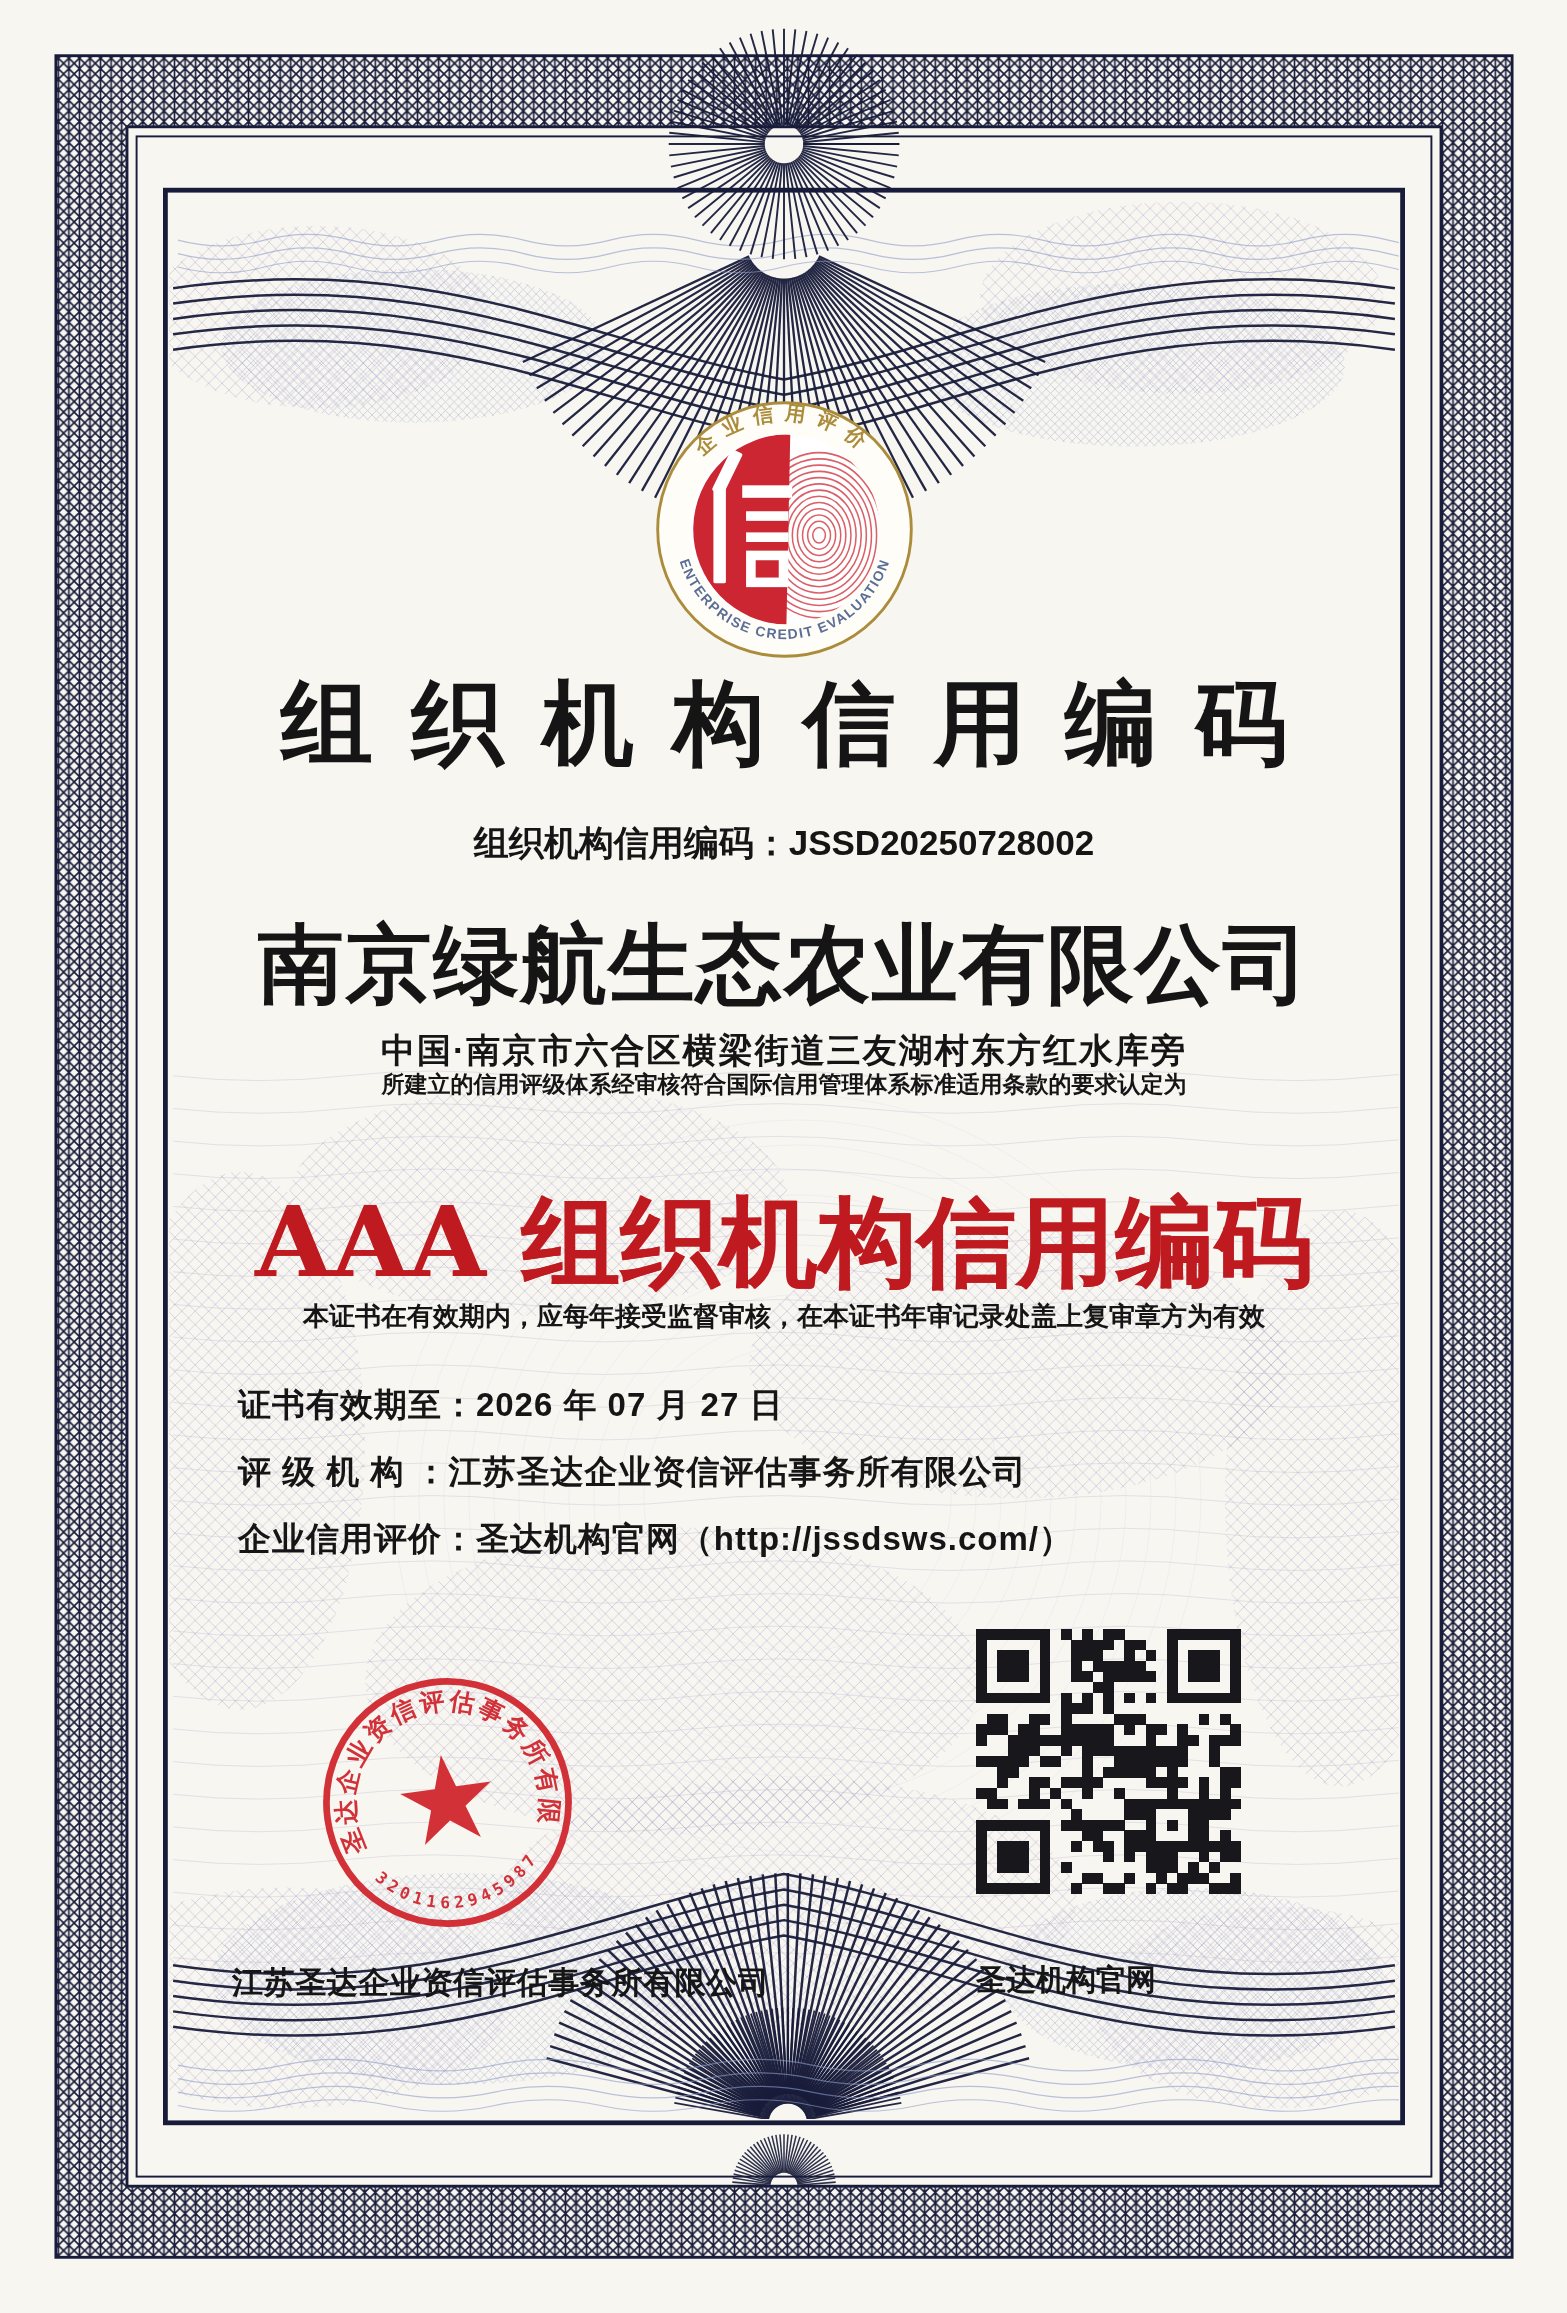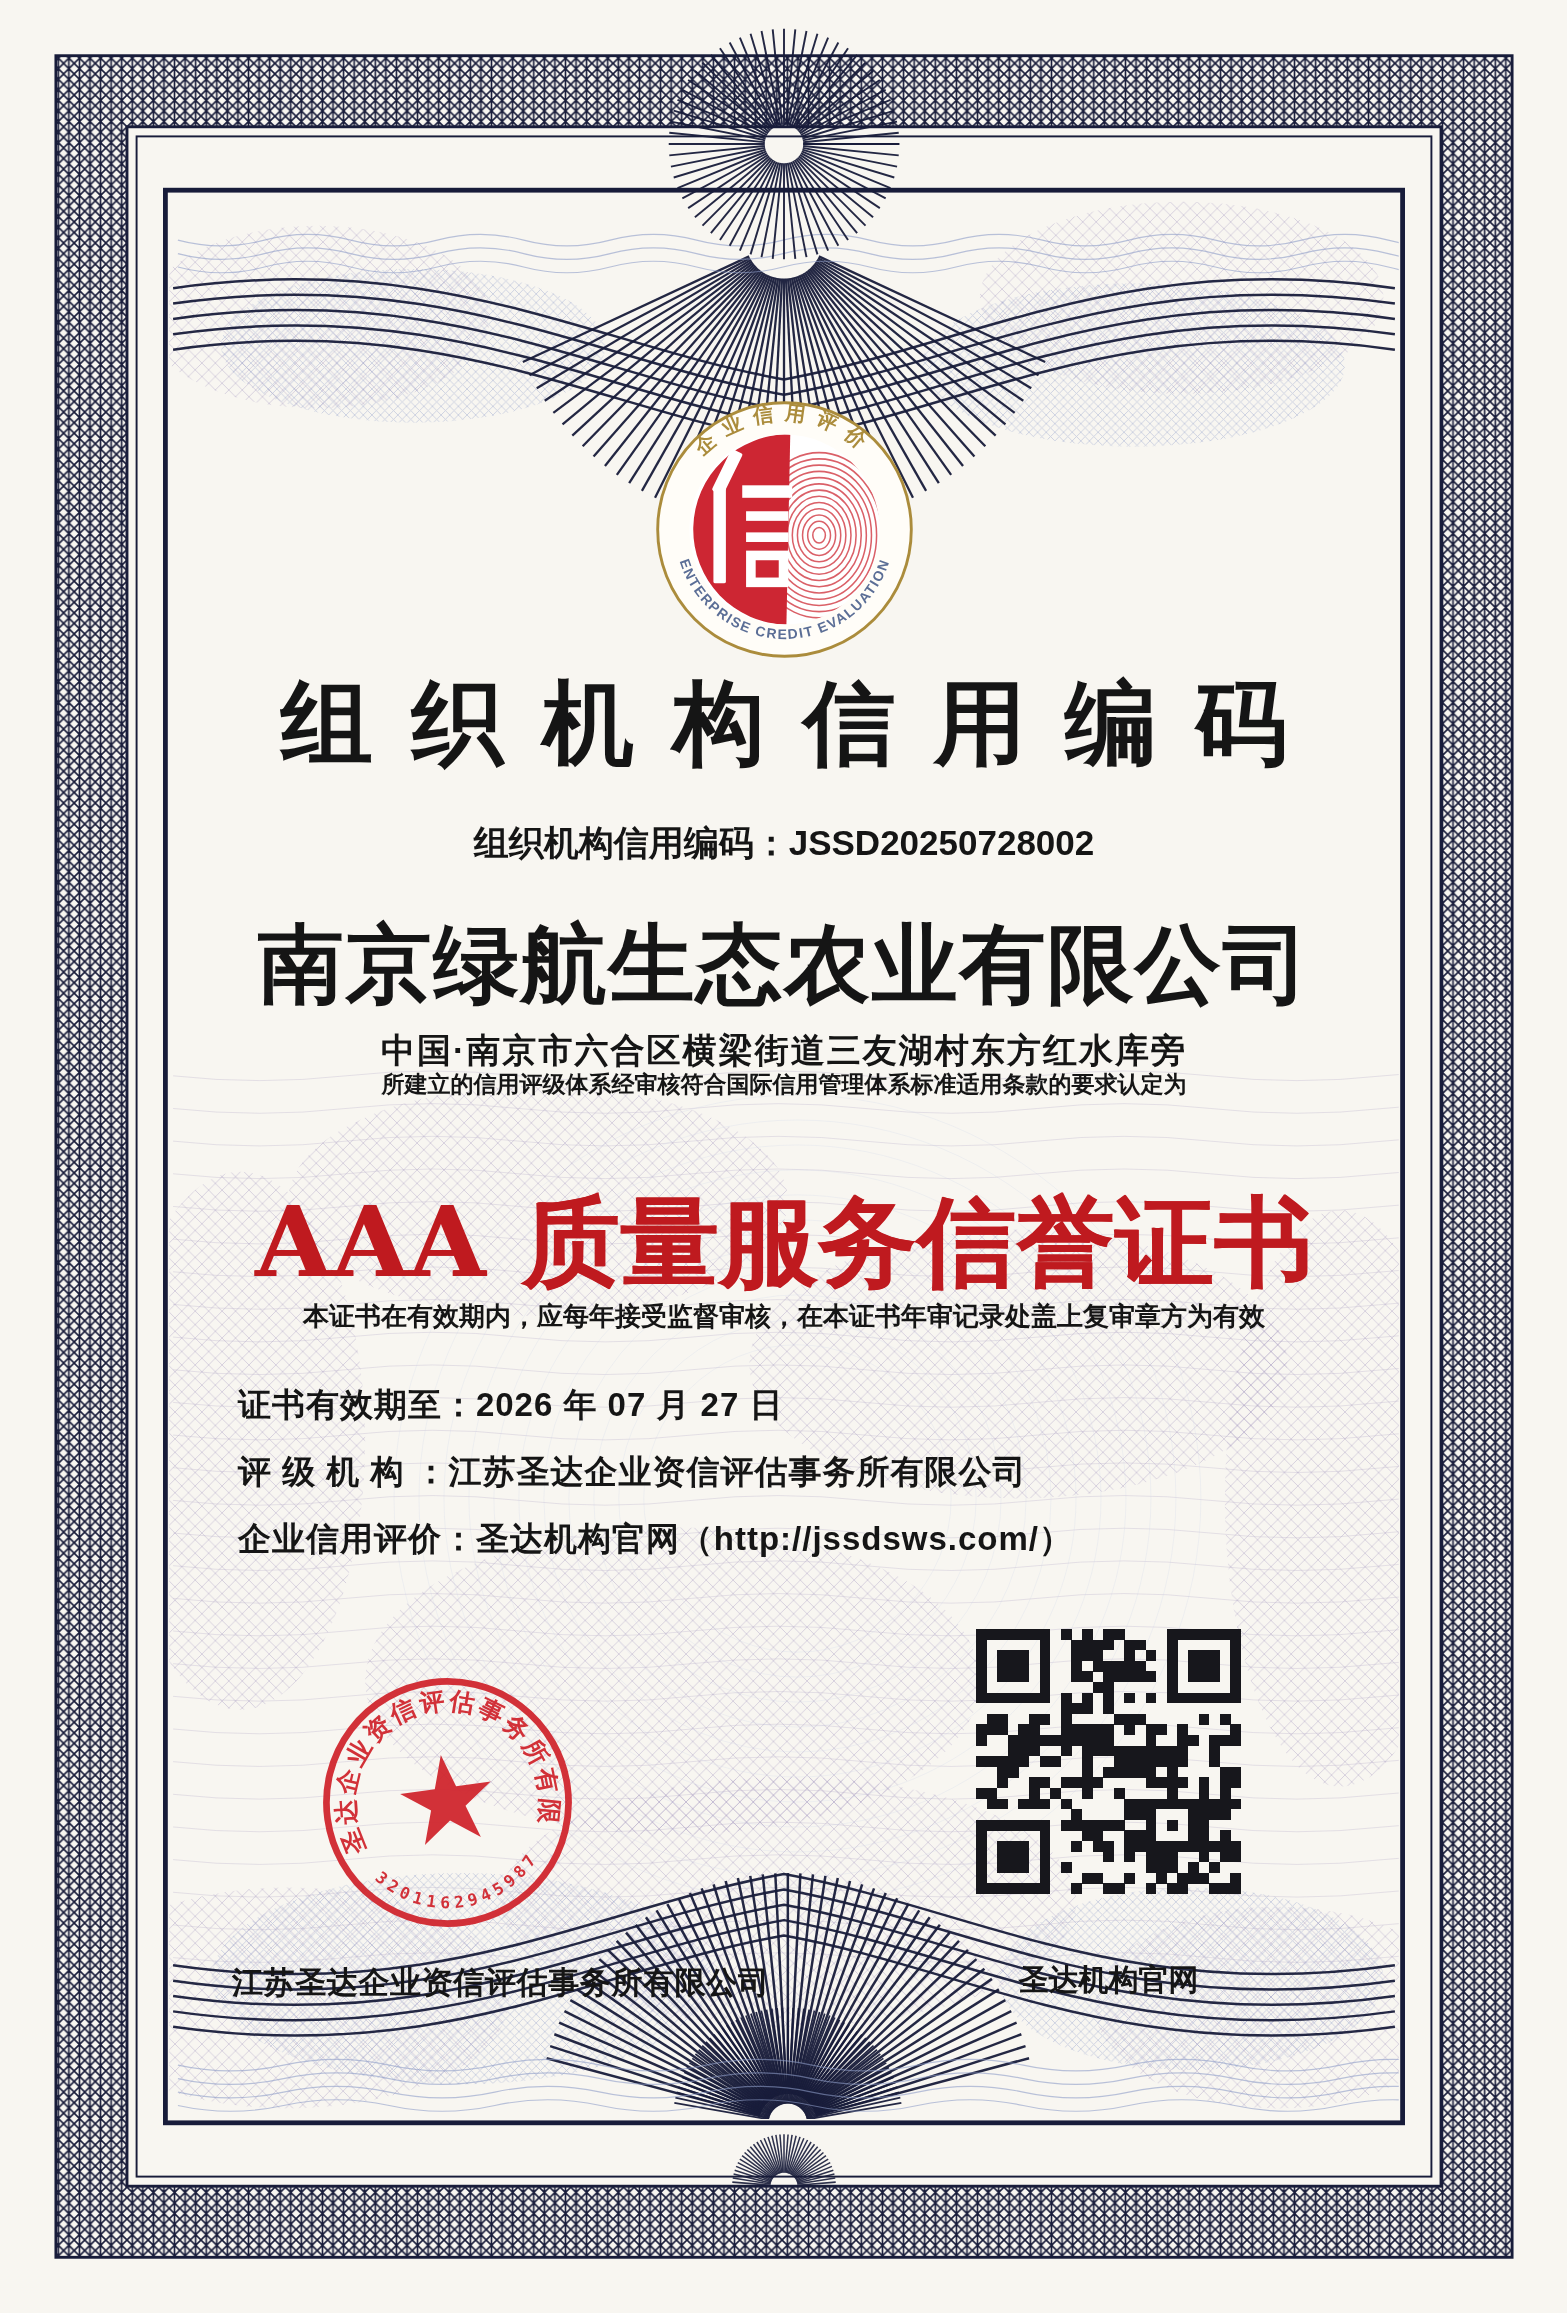--- a/index.html
+++ b/index.html
@@ -22,21 +22,21 @@
   .address{top:1028px;font-size:34px;font-weight:600;letter-spacing:.06em;}
   .statement{top:1069px;font-size:23px;font-weight:700;}
   .rating{top:1178px;font-size:98px;font-weight:700;color:#bf1a1f;
           font-family:"DejaVu Serif","Liberation Serif",serif;letter-spacing:.01em;
           text-shadow:1px 0 0 #bf1a1f;}
   .note{top:1299px;font-size:26px;font-weight:800;}
   .details{left:238px;top:1383px;}
   .detail-line{font-size:33px;font-weight:700;height:67px;letter-spacing:.03em;white-space:nowrap;}
   .stamp{left:313px;top:1668px;width:269px;height:269px;opacity:.93;}
   .qr{left:976px;top:1629px;width:265px;height:265px;}
-  .qr-caption{left:976px;top:1960px;width:265px;text-align:center;font-size:30px;font-weight:700;}
+  .qr-caption{left:976px;top:1960px;width:265px;font-size:30px;font-weight:700;}
   .issuer{left:232px;top:1962px;font-size:31px;font-weight:700;letter-spacing:.02em;}
 </style>
 </head>
 <body>
 
 <div class="page">
 
   <svg id="deco" viewBox="0 0 1632 2408" xmlns="http://www.w3.org/2000/svg">
     <defs>
       <pattern id="lat" width="11" height="11" patternUnits="userSpaceOnUse">
@@ -443,21 +443,21 @@
     <text font-size="14.5" font-weight="600" fill="#5b6e96" letter-spacing="1.6" font-family="Liberation Sans, sans-serif">
       <textPath href="#arc-bot" startOffset="50%" text-anchor="middle">ENTERPRISE CREDIT EVALUATION</textPath>
     </text>
   </svg>
 
   <div class="abs ctr title">组织机构信用编码</div>
   <div class="abs ctr code">组织机构信用编码：JSSD20250728002</div>
   <div class="abs ctr company">南京绿航生态农业有限公司</div>
   <div class="abs ctr address">中国·南京市六合区横梁街道三友湖村东方红水库旁</div>
   <div class="abs ctr statement">所建立的信用评级体系经审核符合国际信用管理体系标准适用条款的要求认定为</div>
-  <div class="abs ctr rating">AAA 质量服务信誉证书</div>
+  <div class="abs ctr rating">AAA 组织机构信用编码</div>
   <div class="abs ctr note">本证书在有效期内，应每年接受监督审核，在本证书年审记录处盖上复审章方为有效</div>
 
   <div class="abs details">
     <div class="detail-line">证书有效期至：2026 年 07 月 27 日</div>
     <div class="detail-line">评 级 机 构 ：江苏圣达企业资信评估事务所有限公司</div>
     <div class="detail-line">企业信用评价：圣达机构官网（http://jssdsws.com/）</div>
   </div>
 
   <svg class="abs stamp" viewBox="0 0 280 280" xmlns="http://www.w3.org/2000/svg">
     <defs>

